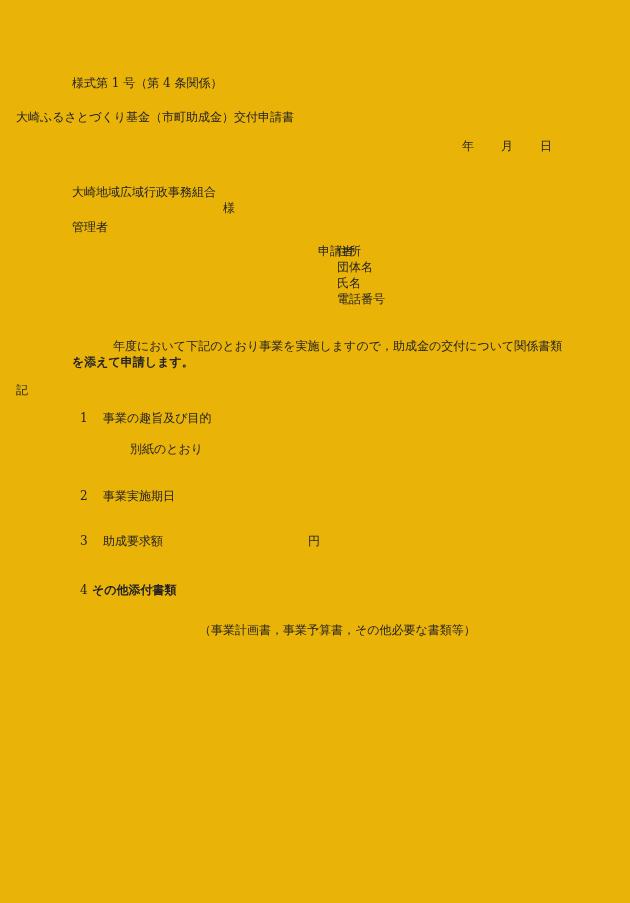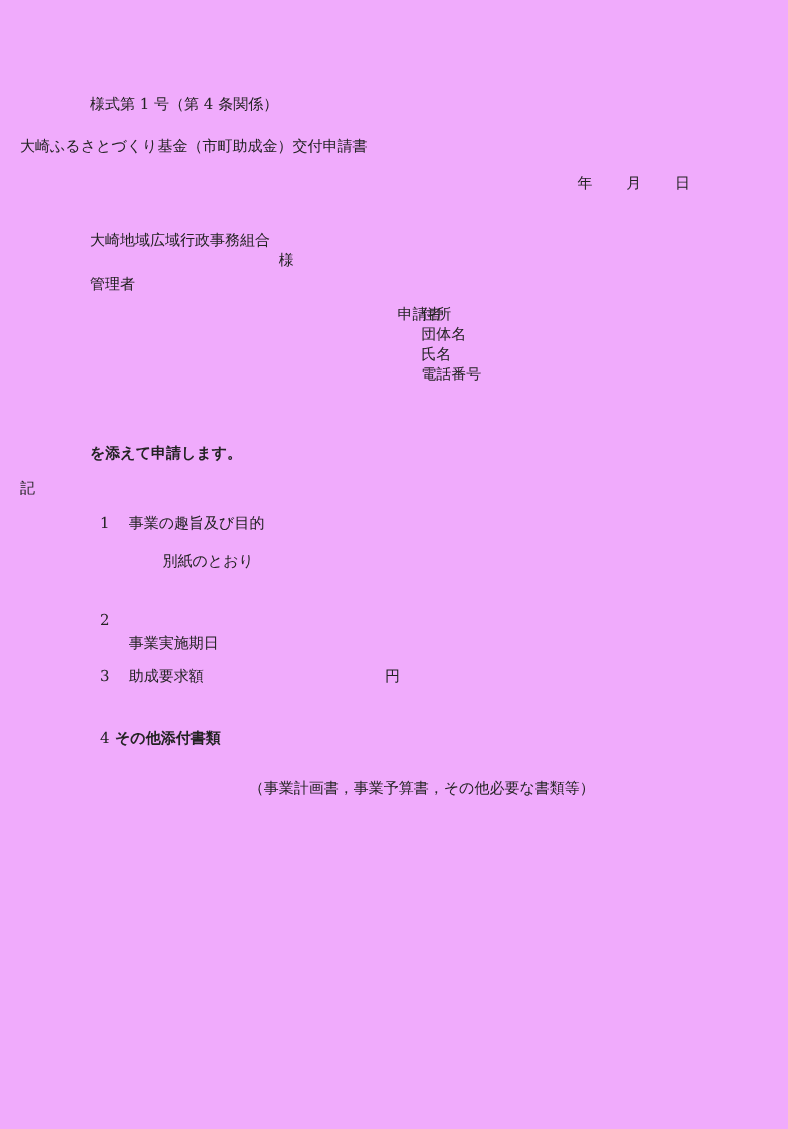--- a/index.html
+++ b/index.html
@@ -4,21 +4,21 @@
 <style>
   html, body {
     margin: 0;
     padding: 0;
     background: #fcfcfb;
   }
   .page {
     position: relative;
     width: 630px;
     height: 903px;
-    background: #f0abfc;
+    background: #eab308;
     color: #232323;
     font-family: "DejaVu Serif", "Liberation Serif", serif;
     font-size: 12px;
     overflow: hidden;
   }
   .line {
     position: absolute;
     line-height: 12px;
     white-space: pre;
   }
@@ -49,30 +49,31 @@
   <div class="line" style="top:186px; left:72px;">大崎地域広域行政事務組合</div>
   <div class="line" style="top:202px; left:72px;margin-top:19px;">管理者</div>
   <div class="line" style="top:202px; left:223px;">様</div>
 
   <div class="line" style="top:245px; left:283px;margin-left:35px;">申請者</div>
   <div class="line" style="top:245px; left:337px;">住所</div>
   <div class="line" style="top:261px; left:337px;">団体名</div>
   <div class="line" style="top:277px; left:337px;">氏名</div>
   <div class="line" style="top:293px; left:337px;">電話番号</div>
 
+  <div class="line" style="top:340px; left:113px;">年度において下記のとおり事業を実施しますので，助成金の交付について関係書類</div>
   <div class="line" style="top:356px; left:72px;font-weight:bold;">を添えて申請します。</div>
 
   <div class="line centered" style="top:384px;">記</div>
 
   <div class="line" style="top:412px; left:80px;">1</div>
   <div class="line" style="top:412px; left:103px;">事業の趣旨及び目的</div>
   <div class="line" style="top:443px; left:130px;">別紙のとおり</div>
 
   <div class="line" style="top:490px; left:80px;">2</div>
-  <div class="line" style="top:490px; left:103px;margin-top:18px;">事業実施期日</div>
+  <div class="line" style="top:490px; left:103px;">事業実施期日</div>
 
   <div class="line" style="top:535px; left:80px;">3</div>
   <div class="line" style="top:535px; left:103px;">助成要求額</div>
   <div class="line" style="top:535px; left:308px;">円</div>
 
   <div class="line" style="top:584px; left:80px;">4</div>
   <div class="line" style="top:584px; left:92px;font-weight:bold;">その他添付書類</div>
   <div class="line" style="top:584px; left:199px;margin-top:40px;">（事業計画書，事業予算書，その他必要な書類等）</div>
 
 </div>

